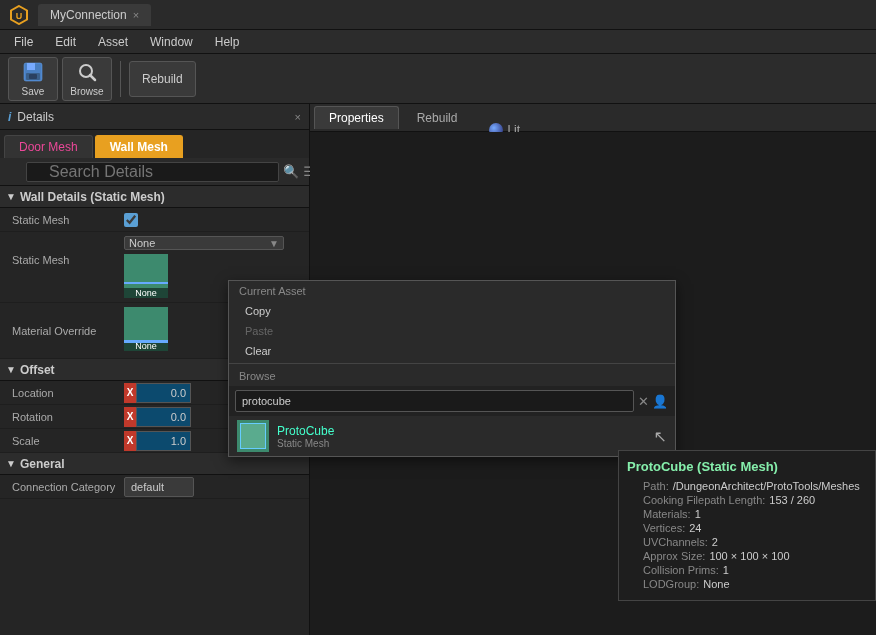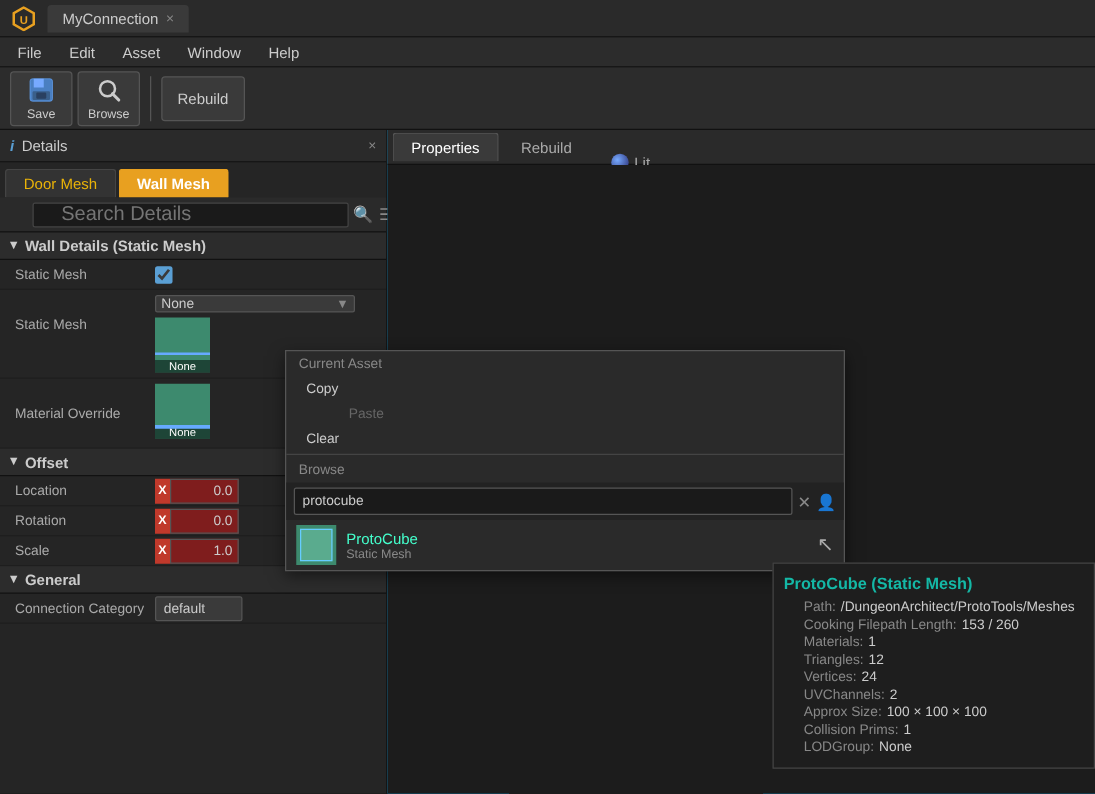--- a/index.html
+++ b/index.html
@@ -24,21 +24,21 @@
     
     #left-panel { width: 310px; background: #252525; border-right: 1px solid #111; display: flex; flex-direction: column; }
 
     
     #details-header { height: 26px; background: #2a2a2a; display: flex; align-items: center; padding: 0 8px; gap: 6px; border-bottom: 1px solid #111; }
 
     
     #tab-row { height: 28px; background: #252525; display: flex; align-items: flex-end; padding: 0 4px; gap: 2px; }
     .panel-tab { padding: 4px 14px; border-radius: 3px 3px 0 0; cursor: pointer; font-size: 12px; color: #aaa; background: #2c2c2c; border: 1px solid #444; border-bottom: none; }
     .panel-tab.active { background: #e8a020; color: #fff; border-color: #e8a020; font-weight: bold; }
-    .panel-tab.inactive { background: #333; color: #eab308; }
+    .panel-tab.inactive { background: #333; color: #ec4899; }
 
     
     #search-bar { height: 28px; display: flex; align-items: center; padding: 0 4px; gap: 4px; background: #2a2a2a; border-bottom: 1px solid #111; }
     #search-bar input { flex: 1; height: 20px; background: #1a1a1a; border: 1px solid #444; color: #ccc; padding: 0 6px; font-size: 11px; border-radius: 2px; }
 
     
     #details-content { flex: 1; overflow-y: auto; overflow-x: hidden; }
     
     .section-header { height: 22px; background: #2c2c2c; display: flex; align-items: center; padding: 0 6px; gap: 4px; cursor: pointer; border-bottom: 1px solid #111; }
     .section-header .arrow { color: #ccc; font-size: 10px; }
@@ -66,28 +66,28 @@
 
     .search-result { display: flex; align-items: center; gap: 8px; padding: 4px 8px; cursor: pointer; }
     .result-info { display: flex; flex-direction: column; }
     .result-name { color: #4fc; font-size: 12px; }
     .result-type { color: #888; font-size: 10px; }
     .result-cursor { color: #aaa; font-size: 16px; margin-left: auto; }
     
     
     .coord-field { display: flex; align-items: center; height: 20px; }
     .coord-label { width: 12px; height: 20px; display: flex; align-items: center; justify-content: center; font-size: 10px; font-weight: bold; color: #fff; background: #c0392b; flex-shrink: 0; }
-    .coord-input { width: 55px; height: 20px; background: #7f1d1d; border: 1px solid #555; color: #ccc; font-size: 11px; padding: 0 4px; text-align: right; }
+    .coord-input { width: 55px; height: 20px; background: #0c4a6e; border: 1px solid #555; color: #ccc; font-size: 11px; padding: 0 4px; text-align: right; }
 
     
     .default-input { height: 20px; background: #3a3a3a; border: 1px solid #555; color: #ccc; font-size: 11px; padding: 0 6px; border-radius: 2px; width: 70px; }
 
     
     #tooltip-panel { position: absolute; top: 450px; left: 618px; width: 258px; background: #1e1e1e; border: 1px solid #444; padding: 8px; z-index: 200; }
-    .tooltip-title { color: #14b8a6; font-size: 13px; font-weight: bold; margin-bottom: 6px; }
+    .tooltip-title { color: #86efac; font-size: 13px; font-weight: bold; margin-bottom: 6px; }
     .tooltip-row { display: flex; gap: 4px; font-size: 11px; color: #aaa; margin-bottom: 2px; margin-left: 16px; }
     .tooltip-key { color: #888; }
     .tooltip-val { color: #ccc; }
 
     
     #right-panel { flex: 1; background: #0ea5e9; display: flex; flex-direction: column; }
     #viewport-tabs { height: 28px; background: #2a2a2a; display: flex; align-items: center; padding: 0 4px; gap: 4px; border-bottom: 1px solid #111; }
     .viewport-tab { padding: 4px 14px; font-size: 12px; color: #aaa; cursor: pointer; border-radius: 3px 3px 0 0; }
     .viewport-tab.active { background: #3a3a3a; color: #fff; border: 1px solid #555; border-bottom: none; }
     .lit-tab { display: flex; align-items: center; gap: 4px; margin-top: 24px; }
@@ -281,21 +281,21 @@
         <span>Lit</span>
       </div>
     </div>
     <div id="viewport-area" style="flex:1;background:#1c1c1c;"></div>
   </div>
 </div>
 
 <div id="dropdown-popup">
   <div class="popup-section-label">Current Asset</div>
   <div class="popup-item">Copy</div>
-  <div class="popup-item" style="color:#666;margin-left:34px;">Paste</div>
+  <div class="popup-item" style="color:#666;">Paste</div>
   <div class="popup-item">Clear</div>
   <div class="popup-divider"></div>
   <div class="popup-browse-label">Browse</div>
   <div class="popup-search">
     <input type="text" value="protocube" style="flex: 1 1 0%; height: 22px; background: rgb(26, 26, 26); border: 1px solid rgb(85, 85, 85); color: rgb(204, 204, 204); padding: 0px 6px; font-size: 11px; border-radius: 2px;">
     <span class="clear-btn">✕</span>
     <span class="person-btn">👤</span>
   </div>
   <div class="search-result">
     <div style="width:32px;height:32px;background:#3d8a6e;flex-shrink:0;position:relative;">
@@ -319,24 +319,20 @@
   </div>
   <div class="tooltip-row">
     <span class="tooltip-key">Cooking Filepath Length:</span>
     <span class="tooltip-val">153 / 260</span>
   </div>
   <div class="tooltip-row">
     <span class="tooltip-key">Materials:</span>
     <span class="tooltip-val">1</span>
   </div>
   <div class="tooltip-row">
-    <span class="tooltip-key">Triangles:</span>
-    <span class="tooltip-val">12</span>
-  </div>
-  <div class="tooltip-row">
     <span class="tooltip-key">Vertices:</span>
     <span class="tooltip-val">24</span>
   </div>
   <div class="tooltip-row">
     <span class="tooltip-key">UVChannels:</span>
     <span class="tooltip-val">2</span>
   </div>
   <div class="tooltip-row">
     <span class="tooltip-key">Approx Size:</span>
     <span class="tooltip-val">100 × 100 × 100</span>

